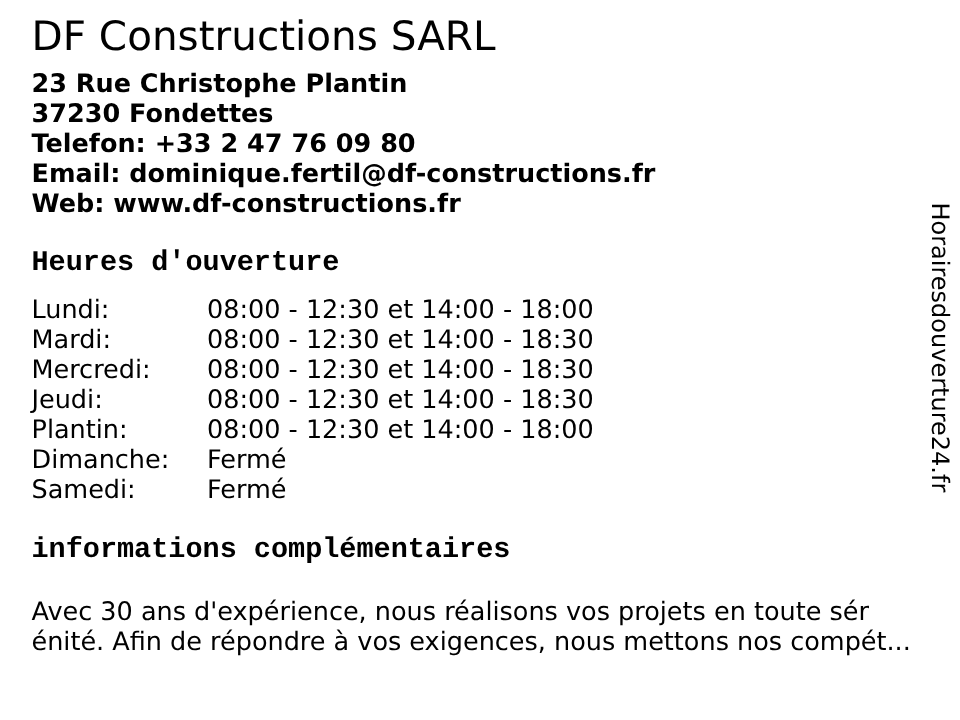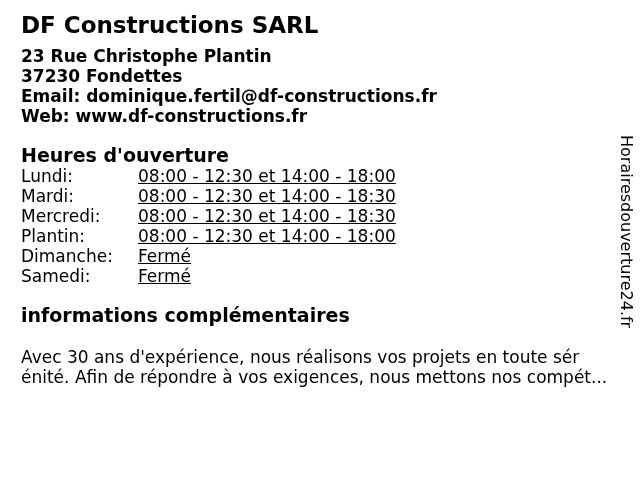--- a/index.html
+++ b/index.html
@@ -10,41 +10,42 @@
     background: #ffffff;
     color: #000000;
     font-family: "DejaVu Sans", "Liberation Sans", sans-serif;
     position: relative;
     overflow: hidden;
   }
   .page {
     padding: 13px 0 0 21px;
   }
   .page-title {
-    font-size: 23px;
+    font-size: 27px;
     line-height: 24px;
-    font-weight: bold;
+    font-weight: normal;
     margin: 0 0 9px 0;
     white-space: nowrap;
   }
   .contact-line {
     font-size: 17px;
     line-height: 20px;
     white-space: nowrap;
     font-weight: bold;
   }
   .section-title {
     font-size: 19px;
     line-height: 21px;
     font-weight: bold;
     margin: 19px 0 0 0;
     white-space: nowrap;
+    font-family: Liberation Mono, monospace;
   }
   .hours-table {
-    text-decoration: underline;
+    margin-top: 11px;
   }
   .hours-row {
     font-size: 17px;
     line-height: 20px;
     white-space: nowrap;
   }
   .hours-day {
     display: inline-block;
     width: 117px;
   }
@@ -70,30 +71,32 @@
 </head>
 <body>
 
 <div class="page">
 
   <h1 class="page-title">DF Constructions SARL</h1>
 
   <div class="contact-block">
     <div class="contact-line">23 Rue Christophe Plantin</div>
     <div class="contact-line">37230 Fondettes</div>
+    <div class="contact-line"><span>Telefon:</span> <span>+33 2 47 76 09 80</span></div>
     <div class="contact-line"><span>Email:</span> <span>dominique.fertil@df-constructions.fr</span></div>
     <div class="contact-line"><span>Web:</span> <span>www.df-constructions.fr</span></div>
   </div>
 
   <h2 class="section-title">Heures d'ouverture</h2>
 
   <div class="hours-table">
     <div class="hours-row"><span class="hours-day">Lundi:</span><span class="hours-value">08:00 - 12:30 et 14:00 - 18:00</span></div>
     <div class="hours-row"><span class="hours-day">Mardi:</span><span class="hours-value">08:00 - 12:30 et 14:00 - 18:30</span></div>
     <div class="hours-row"><span class="hours-day">Mercredi:</span><span class="hours-value">08:00 - 12:30 et 14:00 - 18:30</span></div>
+    <div class="hours-row"><span class="hours-day">Jeudi:</span><span class="hours-value">08:00 - 12:30 et 14:00 - 18:30</span></div>
     <div class="hours-row"><span class="hours-day">Plantin:</span><span class="hours-value">08:00 - 12:30 et 14:00 - 18:00</span></div>
     <div class="hours-row"><span class="hours-day">Dimanche:</span><span class="hours-value">Fermé</span></div>
     <div class="hours-row"><span class="hours-day">Samedi:</span><span class="hours-value">Fermé</span></div>
   </div>
 
   <h2 class="section-title">informations complémentaires</h2>
 
   <div class="description">
     <div class="description-line">Avec 30 ans d'expérience, nous réalisons vos projets en toute sér</div>
     <div class="description-line">énité. Afin de répondre à vos exigences, nous mettons nos compét...</div>

